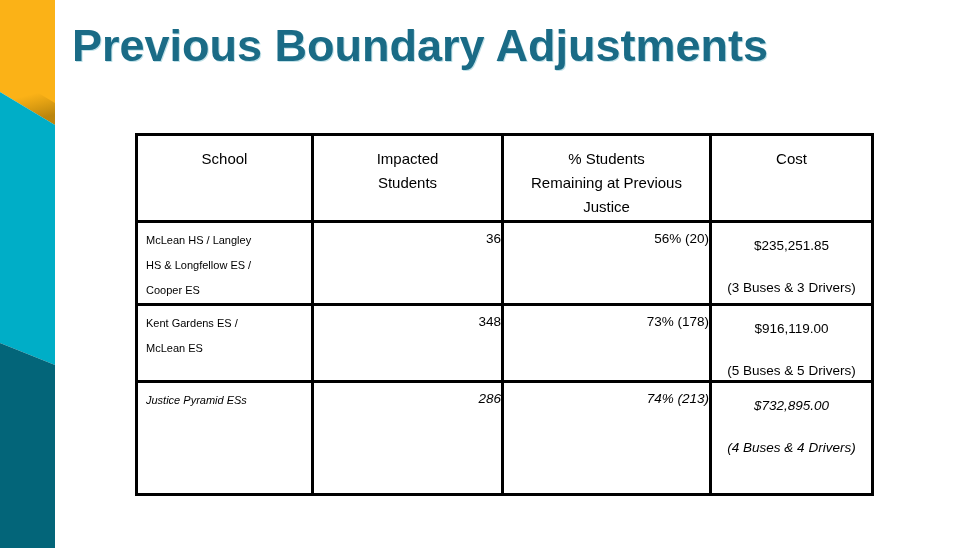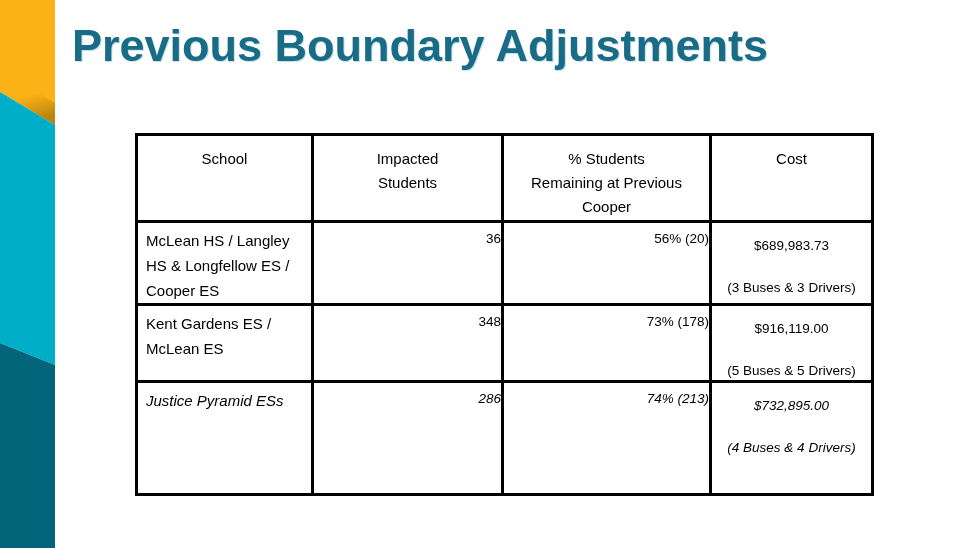--- a/index.html
+++ b/index.html
@@ -46,21 +46,21 @@
     font-size: 15px;
     line-height: 24px;
     text-align: center;
     padding-top: 11px;
     white-space: pre-line;
     height: 87px;
     margin-top: 44px;
   }
   td.cell-school {
     text-align: left;
-    font-size: 15px;
+    font-size: 11px;
     line-height: 25px;
     padding: 5px 8px 0 8px;
     white-space: pre-line;
   }
   td.cell-impacted, td.cell-pct {
     text-align: right;
     font-size: 13.5px;
     line-height: 20px;
     padding-top: 6px;
   }
@@ -101,33 +101,33 @@
     <col style="width:208px">
     <col style="width:162px">
   </colgroup>
   <thead>
     <tr>
       <th>School</th>
       <th>Impacted
 Students</th>
       <th>% Students
 Remaining at Previous
-Cooper</th>
+Justice</th>
       <th>Cost</th>
     </tr>
   </thead>
   <tbody>
     <tr class="row-1">
       <td class="cell-school">McLean HS / Langley
 HS &amp; Longfellow ES /
 Cooper ES</td>
       <td class="cell-impacted">36</td>
       <td class="cell-pct">56% (20)</td>
       <td class="cell-cost">
-        <span class="cost-amount">$689,983.73</span>
+        <span class="cost-amount">$235,251.85</span>
         <span class="cost-note">(3 Buses &amp; 3 Drivers)</span>
       </td>
     </tr>
     <tr class="row-2">
       <td class="cell-school">Kent Gardens ES /
 McLean ES</td>
       <td class="cell-impacted">348</td>
       <td class="cell-pct">73% (178)</td>
       <td class="cell-cost">
         <span class="cost-amount">$916,119.00</span>

